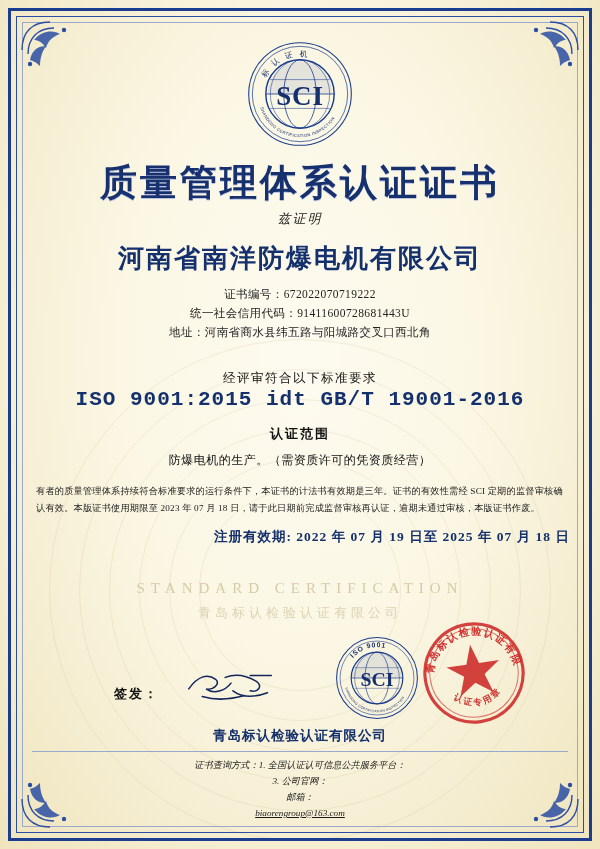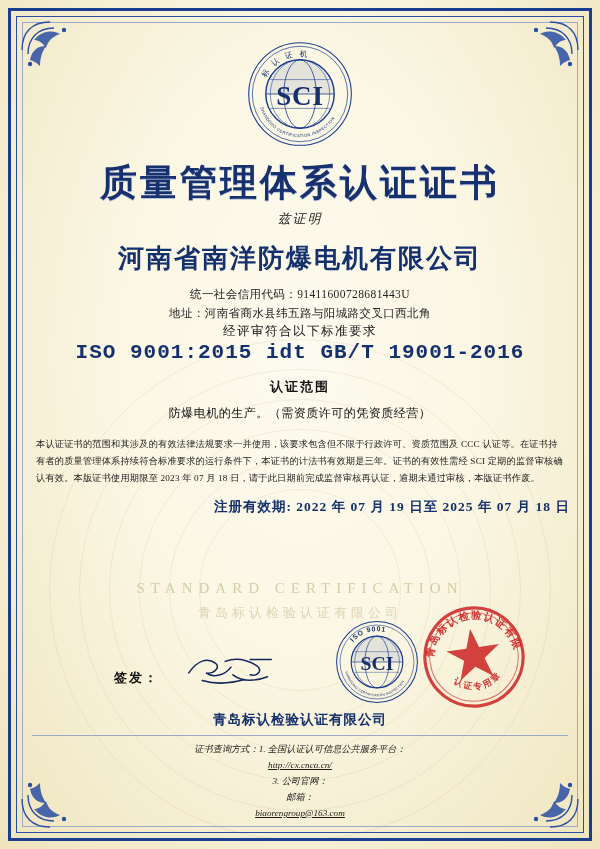--- a/index.html
+++ b/index.html
@@ -140,21 +140,21 @@
   .meta {
     font-size: 11.5px;
     color: #222;
     margin-top: 9px;
     line-height: 1.65;
     letter-spacing: 0.4px;
   }
   .subhead {
     font-size: 12.5px;
     color: #111;
-    margin-top: 0;
+    margin-top: 28px;
     letter-spacing: 1.5px;
   }
   .standard {
     font-size: 21px;
     font-weight: bold;
     color: #14306d;
     margin-top: 1px;
     letter-spacing: 1px;
     font-family: "Liberation Mono", monospace;
   }
@@ -346,35 +346,37 @@
         </text>
       </svg>
     </div>
 
     <div class="title">质量管理体系认证证书</div>
     <div class="certify">兹证明</div>
     <div class="company">河南省南洋防爆电机有限公司</div>
 
     <div class="meta">
       <div>
+        <span>证书编号：</span><span>672022070719222</span>
+      </div>
+      <div>
         <span>统一社会信用代码：</span><span>91411600728681443U</span>
       </div>
       <div>
         <span>地址：</span><span>河南省商水县纬五路与阳城路交叉口西北角</span>
       </div>
     </div>
 
     <div class="subhead">经评审符合以下标准要求</div>
     <div class="standard">ISO 9001:2015 idt GB/T 19001-2016</div>
 
     <div class="scope-title">认证范围</div>
     <div class="scope-body">防爆电机的生产。（需资质许可的凭资质经营）</div>
 
     <div class="legal">
-      <span>本认证证书的范围和其涉及的有效法律法规要求一并使用，该要求包含但不限于行政许可、资质范围及 CCC 认证等。在证书持</span>
       <span>有者的质量管理体系持续符合标准要求的运行条件下，本证书的计法书有效期是三年。证书的有效性需经 SCI 定期的监督审核确</span>
       <span>认有效。本版证书使用期限至 2023 年 07 月 18 日，请于此日期前完成监督审核再认证，逾期未通过审核，本版证书作废。</span>
     </div>
 
     <div class="valid">注册有效期: 2022 年 07 月 19 日至 2025 年 07 月 18 日</div>
   </div>
 
   <div class="lower">
     <div class="badges">
 
@@ -431,21 +433,20 @@
           </g>
         </svg>
       </div>
     </div>
 
     <div class="issuer">青岛标认检验认证有限公司</div>
     <div class="footer-rule"></div>
     <div class="footer-lines">
       <span>
         <span>证书查询方式：1. 全国认证认可信息公共服务平台：</span>
-          <span class="u">http://cx.cnca.cn/</span>
       </span>
       <span>
         <span>3. 公司官网：</span>
       </span>
       <span>
         <span>邮箱：</span>
           <span class="u">biaorengroup@163.com</span>
       </span>
     </div>
   </div>

